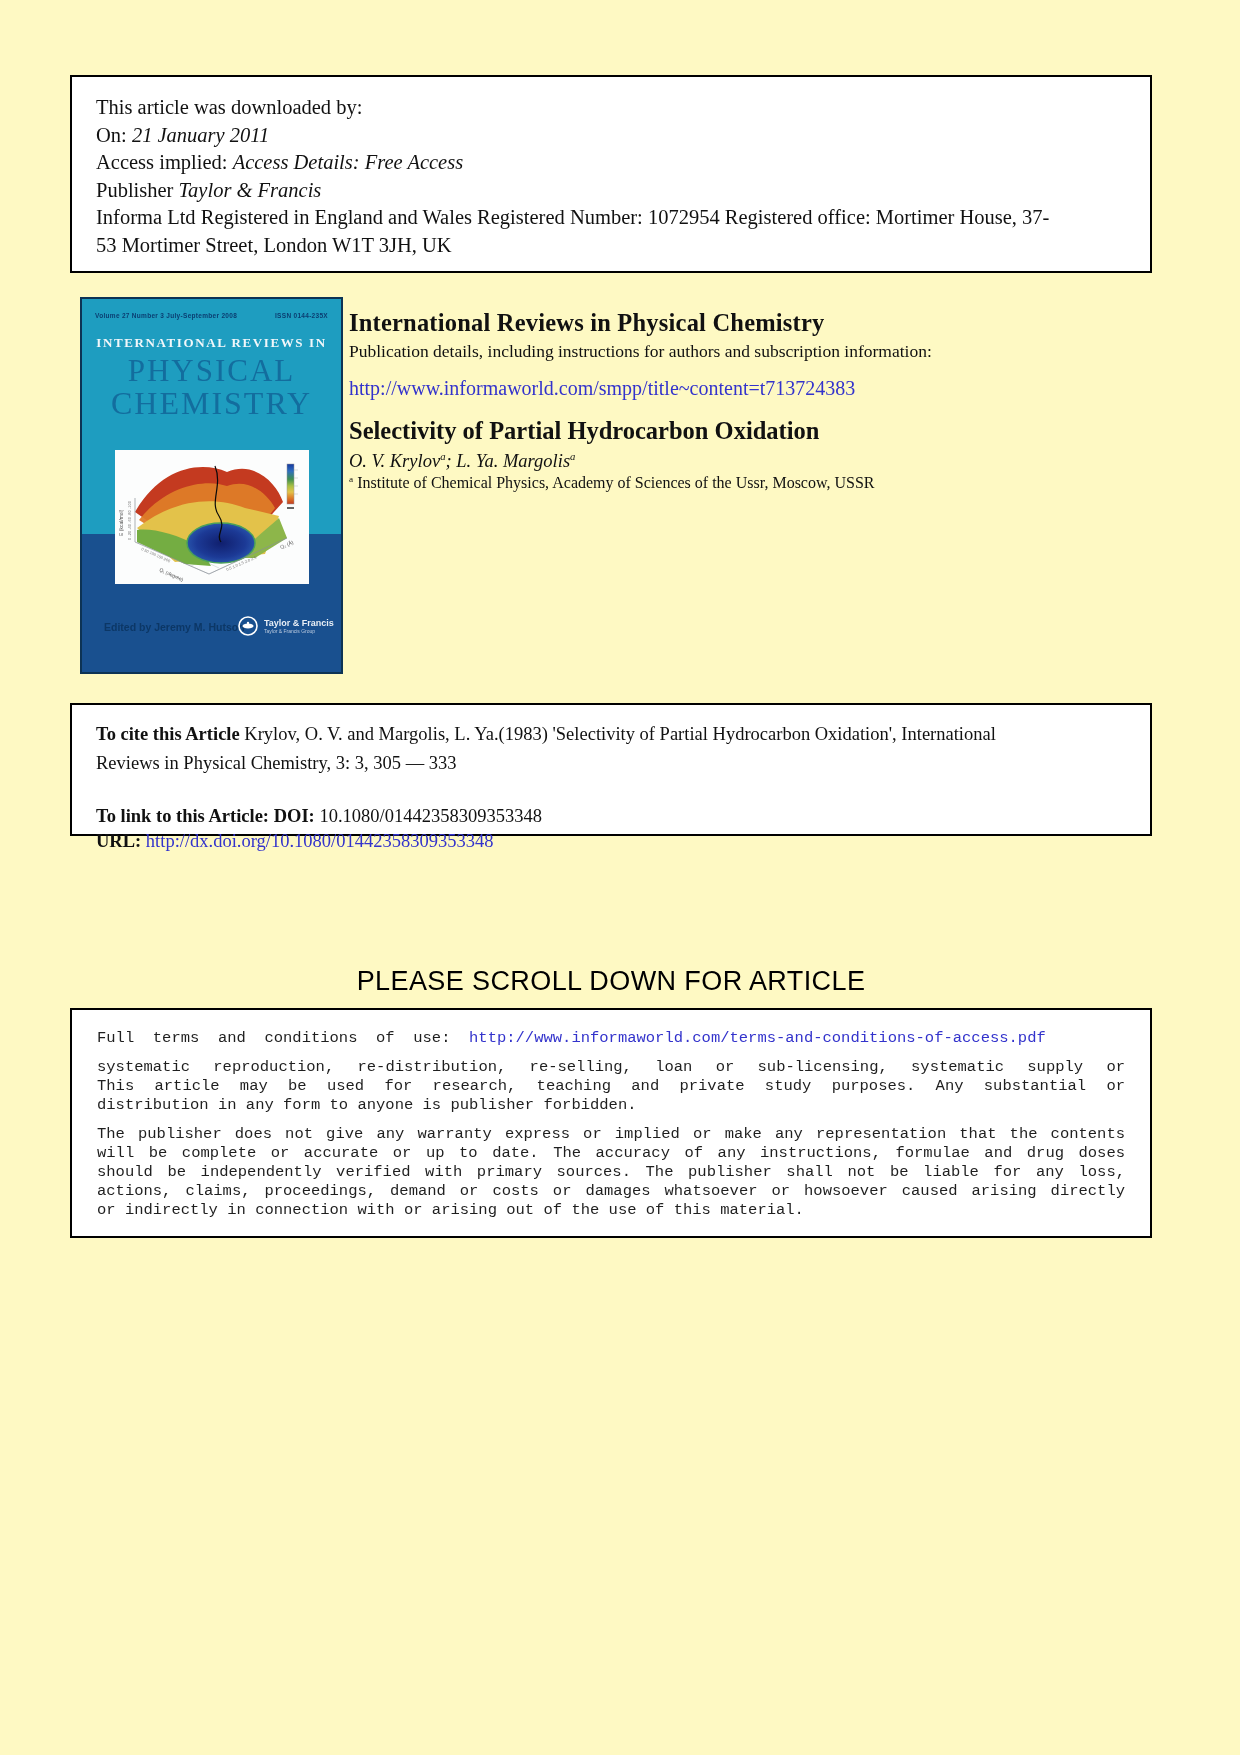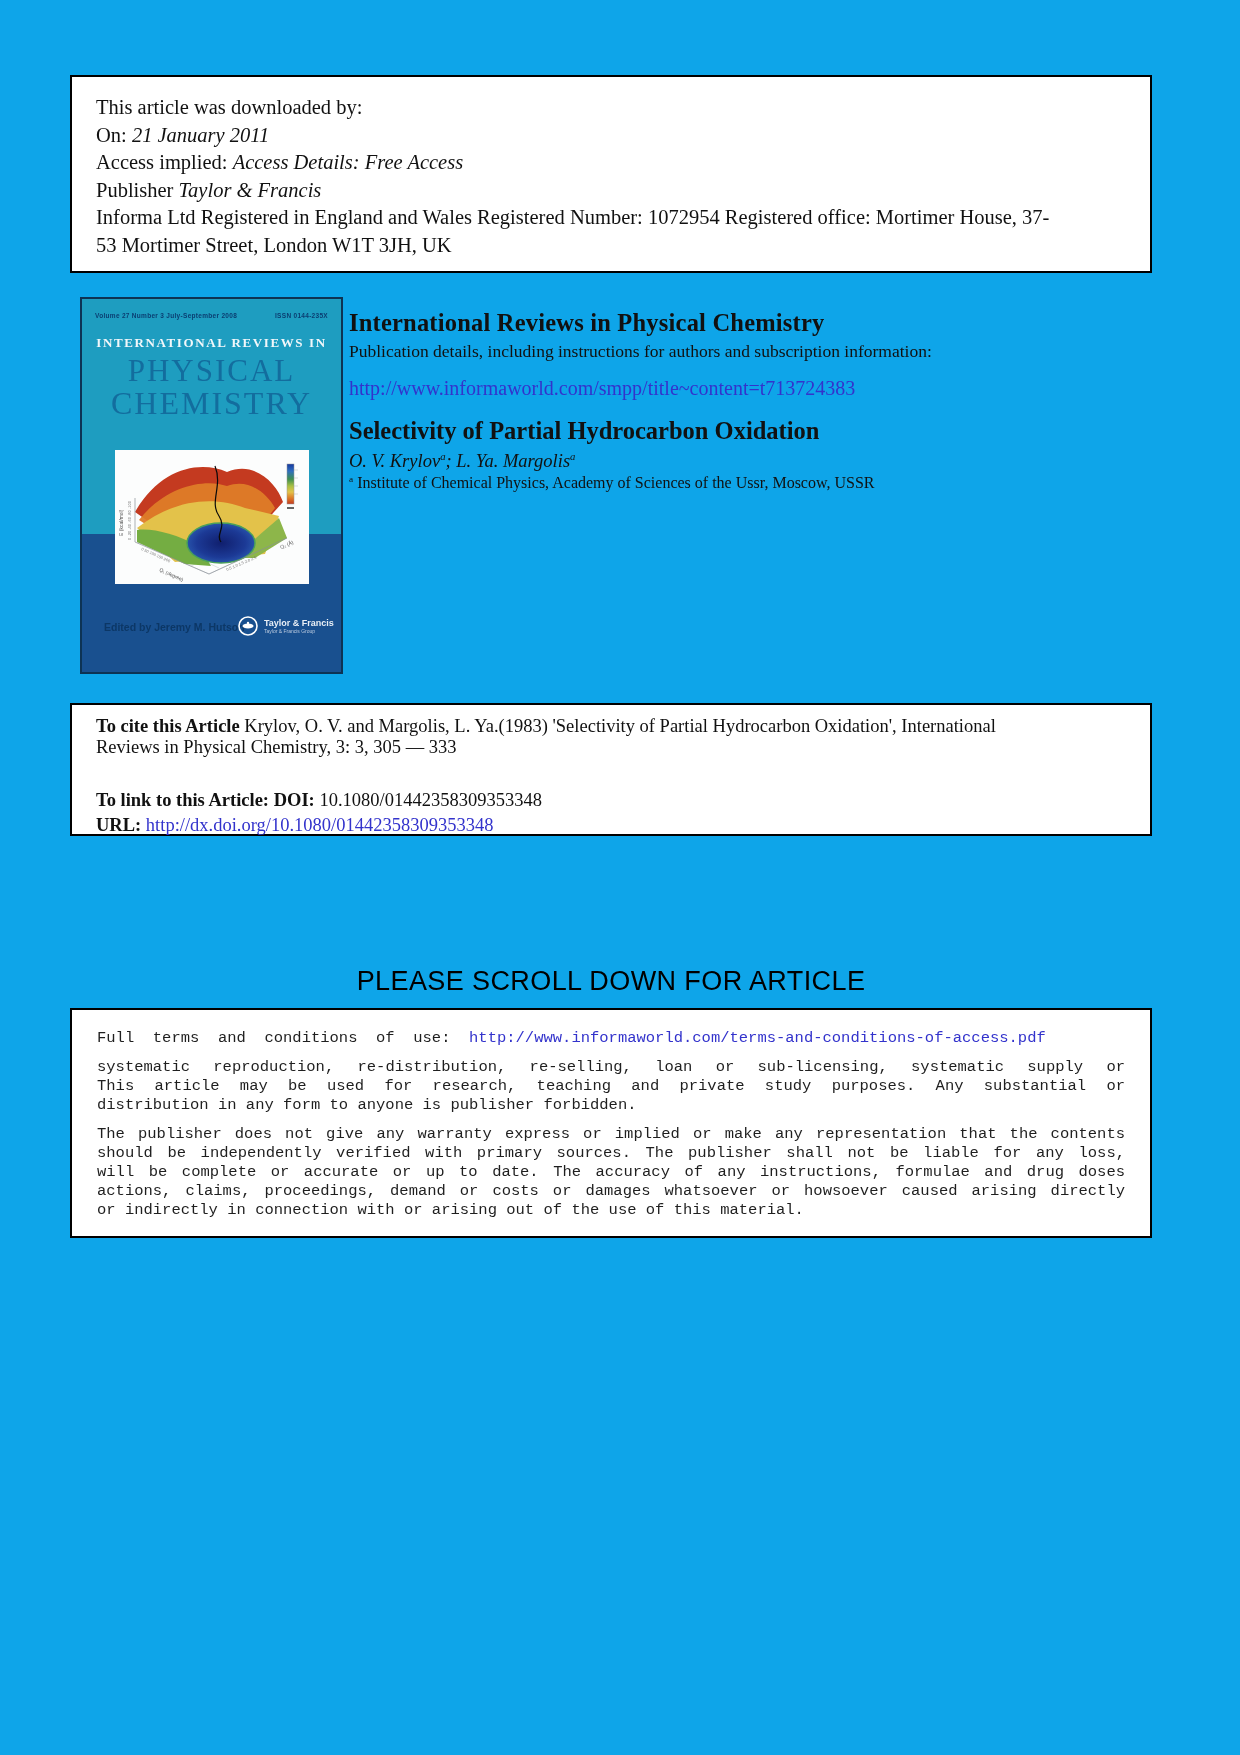--- a/index.html
+++ b/index.html
@@ -1,16 +1,16 @@
 <!DOCTYPE html>
 <html><head>
 <meta charset="utf-8">
 <style>
   html,body{margin:0;padding:0;background:#ffffff;}
-  .page{position:relative;width:1240px;height:1755px;background:#0ea5e9;overflow:hidden;
+  .page{position:relative;width:1240px;height:1755px;background:#fef9c3;overflow:hidden;
         font-family:"Liberation Serif","DejaVu Serif",serif;color:#111;}
 
   
   .frame{position:absolute;left:70px;width:1082px;border:2px solid #000;box-sizing:border-box;background:#fff;}
   .top-box{top:75px;height:198px;padding:17px 24px 0 24px;font-size:20.5px;line-height:27.6px;}
   .top-box i{font-style:italic;}
 
   
   .cover{position:absolute;left:80px;top:297px;width:263px;height:377px;background:#19508f;
          border:2px solid #0d3354;box-sizing:border-box;overflow:hidden;}
@@ -37,21 +37,21 @@
   .pub-link{top:361px;font-size:20px;margin-top:16px;}
   .article-title{top:417px;font-size:24.5px;font-weight:bold;}
   .authors{top:451px;font-size:18.5px;font-style:italic;}
   .affiliation{top:474px;font-size:16px;}
   sup{font-size:.58em;vertical-align:super;line-height:0;}
 
   a.link, span.link{color:#3333cc;text-decoration:none;cursor:pointer;}
 
   
   .cite-box{top:703px;height:133px;padding:11px 24px 0 24px;font-size:18.5px;}
-  .cite-line{line-height:20.5px;}
+  .cite-line{line-height:20.5px;margin-top:8px;}
   .cite-doi{margin-top:31px;line-height:25px;}
   .cite-url{line-height:25px;}
   .b{font-weight:bold;}
 
   
   .scroll-notice{position:absolute;left:70px;top:966px;width:1082px;text-align:center;
                  font-family:"Liberation Sans",sans-serif;font-size:27px;letter-spacing:.4px;color:#000;}
 
   
   .terms-box{top:1008px;height:230px;padding:19px 25px 0 25px;
@@ -201,20 +201,20 @@
     <div class="terms-first">
       <span class="wide">Full terms and conditions of use: </span><a class="link">http://www.informaworld.com/terms-and-conditions-of-access.pdf</a>
     </div>
     <div class="tpara">
       <div class="jl">systematic reproduction, re-distribution, re-selling, loan or sub-licensing, systematic supply or</div>
       <div class="jl">This article may be used for research, teaching and private study purposes. Any substantial or</div>
       <div class="ll">distribution in any form to anyone is publisher forbidden.</div>
     </div>
     <div class="tpara">
       <div class="jl">The publisher does not give any warranty express or implied or make any representation that the contents</div>
+      <div class="jl">will be complete or accurate or up to date. The accuracy of any instructions, formulae and drug doses</div>
       <div class="jl">should be independently verified with primary sources. The publisher shall not be liable for any loss,</div>
-      <div class="jl">will be complete or accurate or up to date. The accuracy of any instructions, formulae and drug doses</div>
       <div class="jl">actions, claims, proceedings, demand or costs or damages whatsoever or howsoever caused arising directly</div>
       <div class="ll">or indirectly in connection with or arising out of the use of this material.</div>
     </div>
   </div>
 
 </div>
 
 </body></html>

